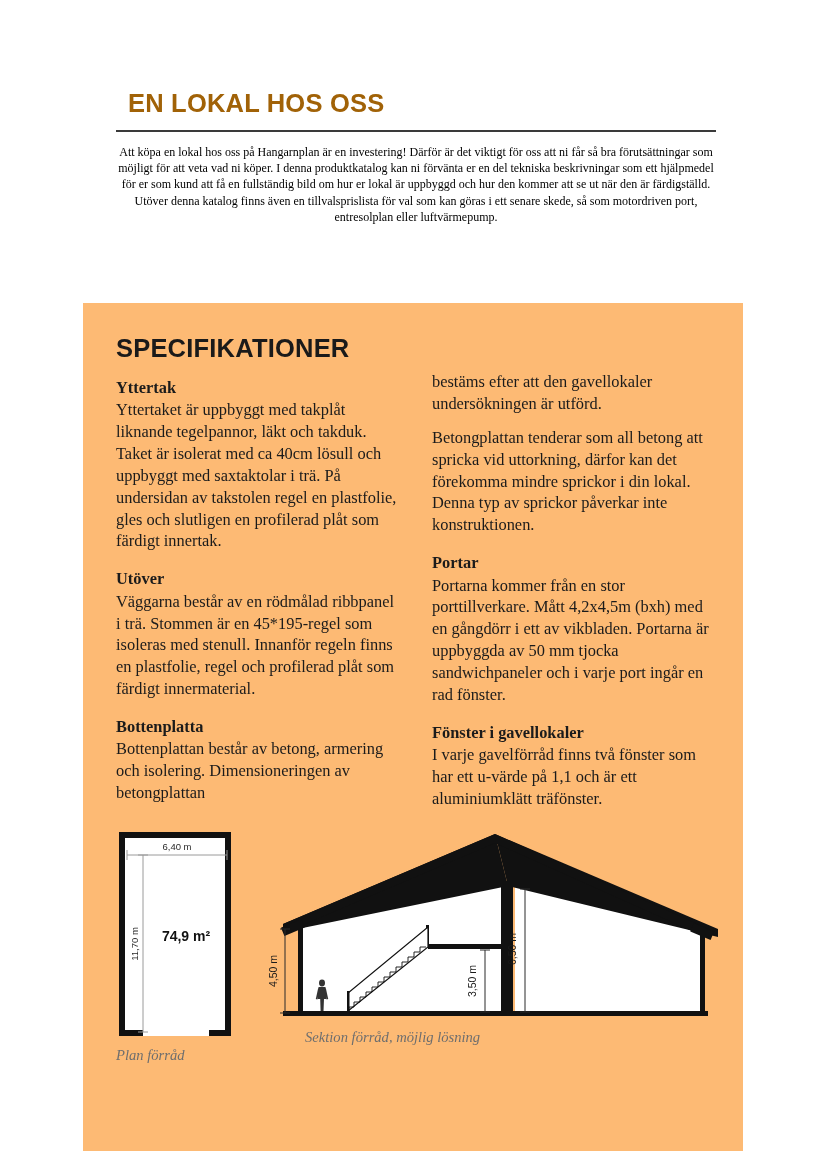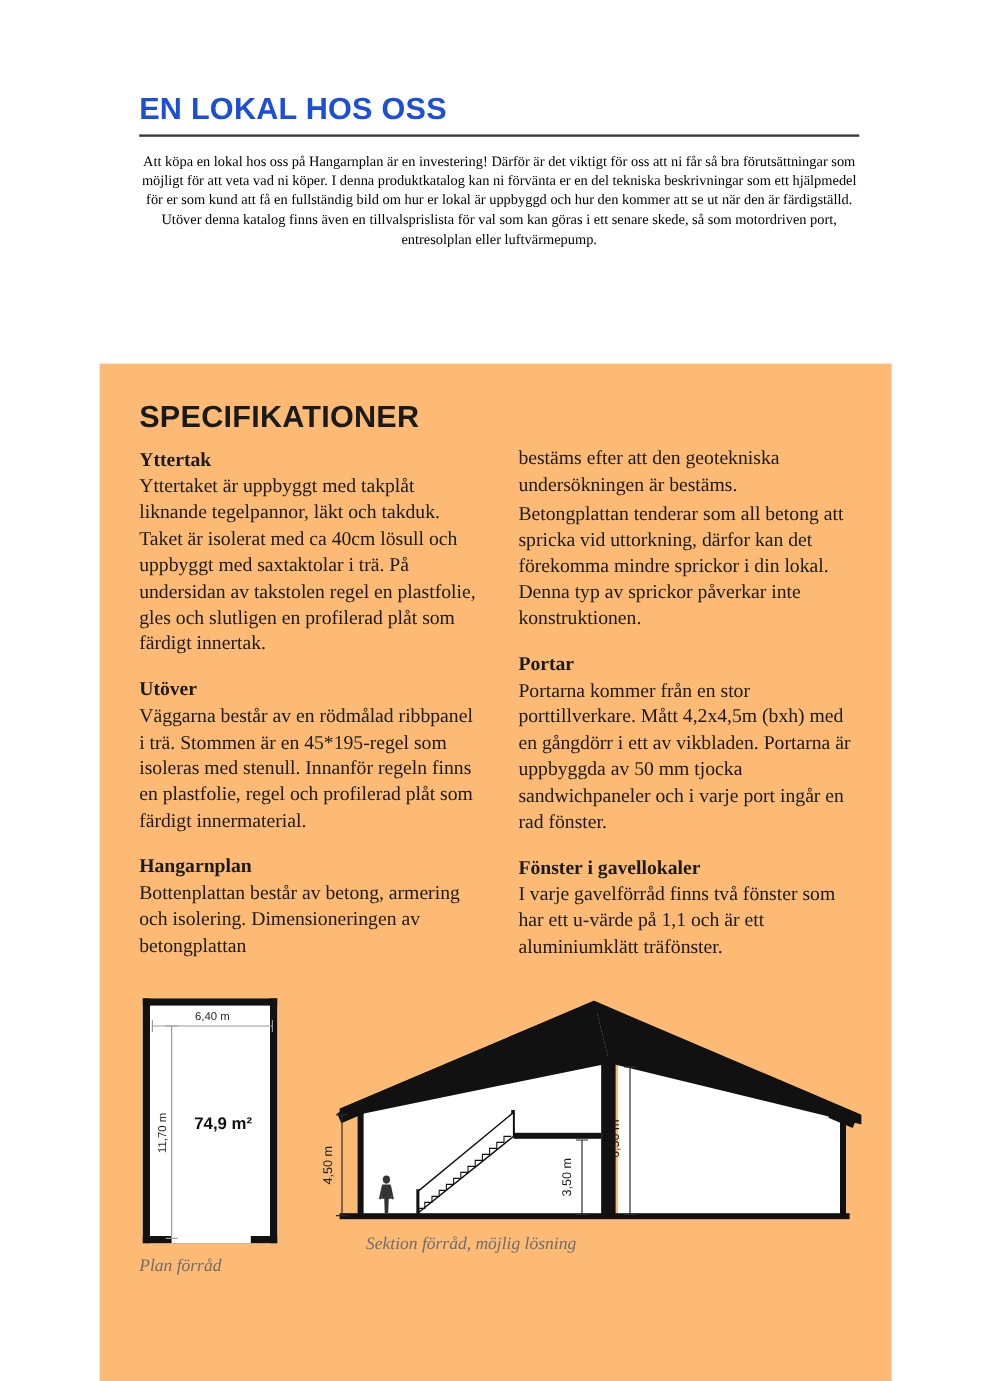--- a/index.html
+++ b/index.html
@@ -22,22 +22,22 @@
     position: absolute;
     left: 116px;
     top: 78px;
     width: 600px;
   }
   .doc-title {
     font-family: "Liberation Sans", "DejaVu Sans", sans-serif;
     font-weight: bold;
     font-size: 25.5px;
     letter-spacing: 0.2px;
-    color: #1d4ed8;
-    margin: 0;
+    color: #a16207;
+    margin: 12px;
     line-height: 1.08;
   }
   .title-rule {
     margin-top: 6px;
     border-bottom: 2.2px solid #3a3a3a;
     width: 600px;
   }
   .intro-text {
     margin: 12px 0 0 0;
     font-size: 12px;
@@ -86,21 +86,21 @@
     font-weight: bold;
     font-size: 16.4px;
     line-height: 1.3;
     margin: 0 0 1px 0;
   }
   .spec-body {
     font-size: 16.4px;
     line-height: 1.335;
     margin: 0;
   }
-  .spec-body + .spec-body { margin-top: 2px; }
+  .spec-body + .spec-body { margin-top: 12px; }
 
   
   .drawings {
     position: absolute;
     left: 0;
     top: 526px;
     width: 660px;
     height: 260px;
   }
 
@@ -154,30 +154,30 @@
         <p class="spec-head">Yttertak</p>
         <p class="spec-body">Yttertaket är uppbyggt med takplåt liknande tegelpannor, läkt och takduk. Taket är isolerat med ca 40cm lösull och uppbyggt med saxtaktolar i trä. På undersidan av takstolen regel en plastfolie, gles och slutligen en profilerad plåt som färdigt innertak.</p>
       </div>
 
       <div class="spec-block">
         <p class="spec-head">Utöver</p>
         <p class="spec-body">Väggarna består av en rödmålad ribbpanel i trä. Stommen är en 45*195-regel som isoleras med stenull. Innanför regeln finns en plastfolie, regel och profilerad plåt som färdigt innermaterial.</p>
       </div>
 
       <div class="spec-block">
-        <p class="spec-head">Hangarnplan</p>
+        <p class="spec-head">Bottenplatta</p>
         <p class="spec-body">Bottenplattan består av betong, armering och isolering. Dimensioneringen av betongplattan</p>
       </div>
 
     </div>
 
     <div class="spec-col">
 
       <div class="spec-block">
-        <p class="spec-body">bestäms efter att den geotekniska undersökningen är bestäms.</p>
+        <p class="spec-body">bestäms efter att den gavellokaler undersökningen är utförd.</p>
         <p class="spec-body">Betongplattan tenderar som all betong att spricka vid uttorkning, därfor kan det förekomma mindre sprickor i din lokal. Denna typ av sprickor påverkar inte konstruktionen.</p>
       </div>
 
       <div class="spec-block">
         <p class="spec-head">Portar</p>
         <p class="spec-body">Portarna kommer från en stor porttillverkare. Mått 4,2x4,5m (bxh) med en gångdörr i ett av vikbladen. Portarna är uppbyggda av 50 mm tjocka sandwichpaneler och i varje port ingår en rad fönster.</p>
       </div>
 
       <div class="spec-block">
         <p class="spec-head">Fönster i gavellokaler</p>

